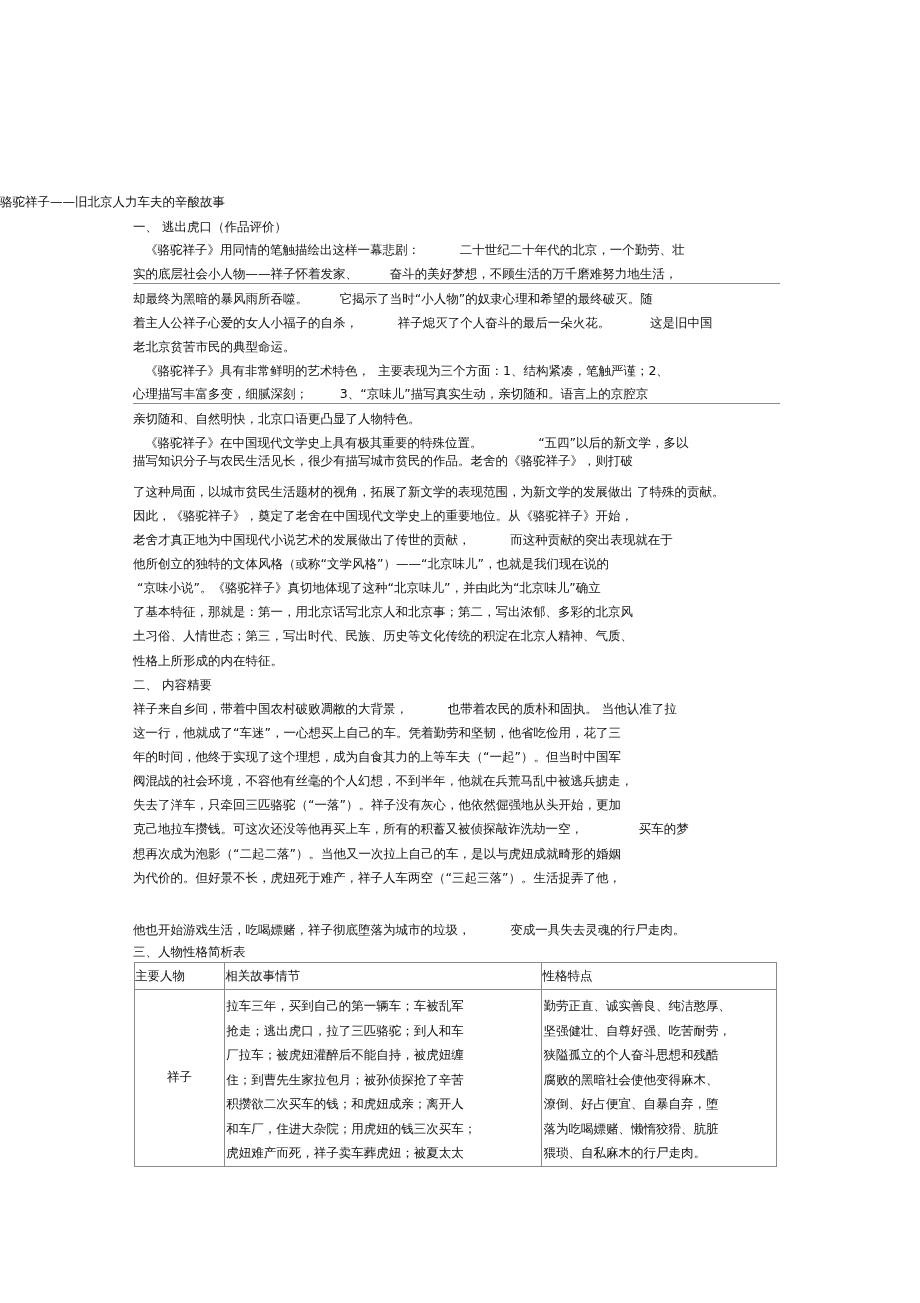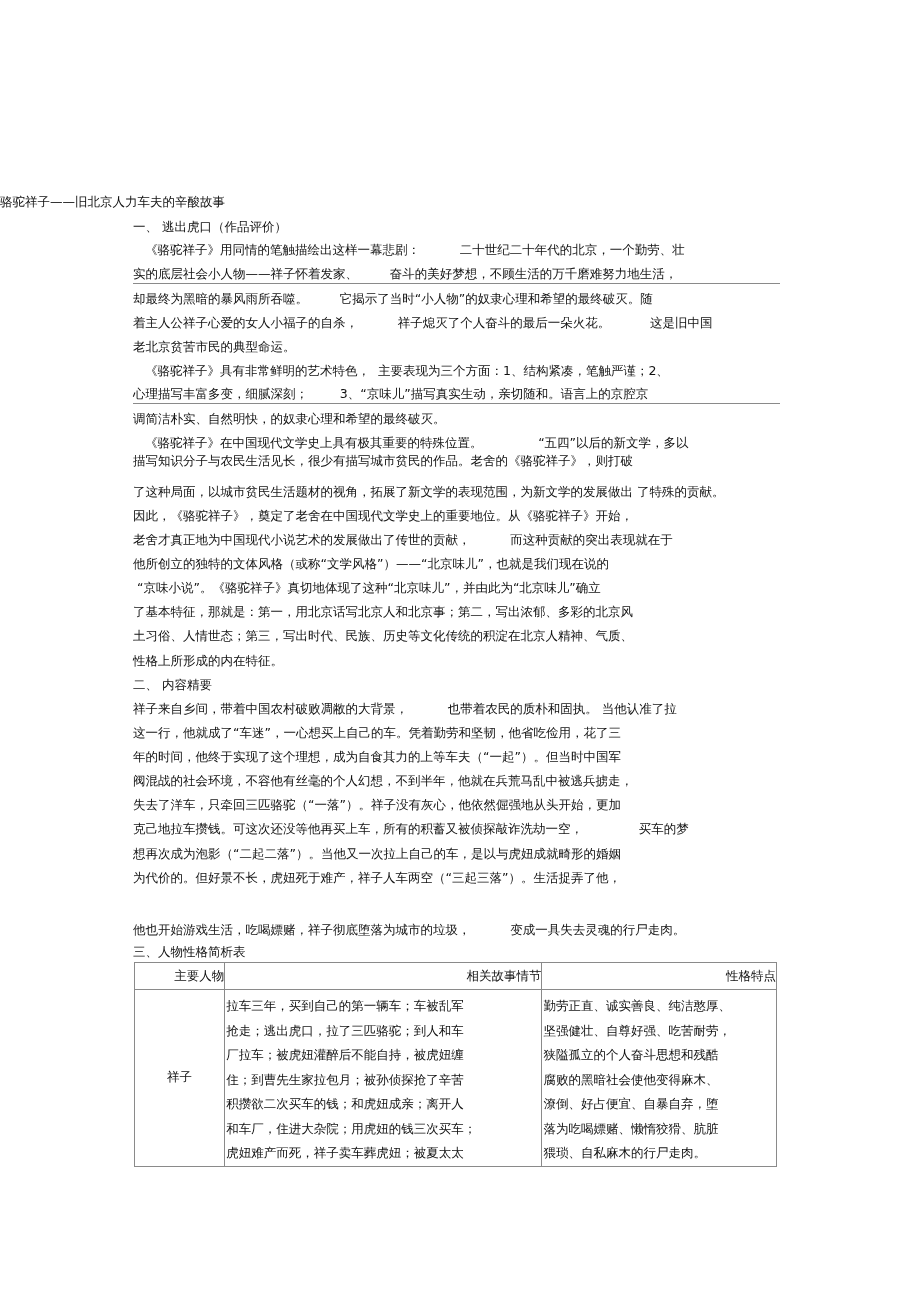--- a/index.html
+++ b/index.html
@@ -24,21 +24,21 @@
       position: absolute; left: 133px; width: 647px; height: 0;
       border-top: 1px solid #8a8a8a;
     }
     table.char {
       position: absolute; left: 134px; top: 962px; width: 643px;
       border-collapse: collapse; font-size: 12.5px;
     }
     table.char td, table.char th {
       border: 1px solid #8a8a8a; padding: 0; font-weight: normal;
     }
-    table.char th { height: 26px; text-align: right; }
+    table.char th { height: 26px; text-align: left; }
     .c1 { width: 90px; }
     .c2 { width: 317px; margin-top: 32px; }
     .c3 { width: 234px; }
     td.name { text-align: center; vertical-align: middle; }
     td.txt { vertical-align: top; padding-top: 4px !important; }
     .cell-line { height: 24.5px; line-height: 24.5px; white-space: nowrap; padding-left: 1px; }
   </style>
 </head>
 <body>
 
@@ -48,21 +48,21 @@
   <div class="line" style="top:218px">一、 逃出虎口（作品评价）</div>
   <div class="line" style="top:241px;left:145px">《骆驼祥子》用同情的笔触描绘出这样一幕悲剧：          二十世纪二十年代的北京，一个勤劳、壮</div>
   <div class="line" style="top:265px">实的底层社会小人物——祥子怀着发家、        奋斗的美好梦想，不顾生活的万千磨难努力地生活，</div>
   <div class="sep" style="top:283px"></div>
   <div class="line" style="top:290px">却最终为黑暗的暴风雨所吞噬。        它揭示了当时“小人物”的奴隶心理和希望的最终破灭。随</div>
   <div class="line" style="top:314px">着主人公祥子心爱的女人小福子的自杀，          祥子熄灭了个人奋斗的最后一朵火花。          这是旧中国</div>
   <div class="line" style="top:338px">老北京贫苦市民的典型命运。</div>
   <div class="line" style="top:362px;left:145px">《骆驼祥子》具有非常鲜明的艺术特色，  主要表现为三个方面：1、结构紧凑，笔触严谨；2、</div>
   <div class="line" style="top:385px">心理描写丰富多变，细腻深刻；        3、“京味儿”描写真实生动，亲切随和。语言上的京腔京</div>
   <div class="sep" style="top:403px"></div>
-  <div class="line" style="top:410px">调简洁朴实、自然明快，的奴隶心理和希望的最终破灭。</div>
+  <div class="line" style="top:410px">亲切随和、自然明快，北京口语更凸显了人物特色。</div>
   <div class="line" style="top:434px;left:145px">《骆驼祥子》在中国现代文学史上具有极其重要的特殊位置。              “五四”以后的新文学，多以</div>
   <div class="line" style="top:452px">描写知识分子与农民生活见长，很少有描写城市贫民的作品。老舍的《骆驼祥子》，则打破</div>
   <div class="line" style="top:483px">了这种局面，以城市贫民生活题材的视角，拓展了新文学的表现范围，为新文学的发展做出 了特殊的贡献。</div>
   <div class="line" style="top:507px">因此，《骆驼祥子》，奠定了老舍在中国现代文学史上的重要地位。从《骆驼祥子》开始，</div>
   <div class="line" style="top:531px">老舍才真正地为中国现代小说艺术的发展做出了传世的贡献，          而这种贡献的突出表现就在于</div>
   <div class="line" style="top:555px">他所创立的独特的文体风格（或称“文学风格”）——“北京味儿”，也就是我们现在说的</div>
   <div class="line" style="top:579px"> “京味小说”。《骆驼祥子》真切地体现了这种“北京味儿”，并由此为“北京味儿”确立</div>
   <div class="line" style="top:603px">了基本特征，那就是：第一，用北京话写北京人和北京事；第二，写出浓郁、多彩的北京风</div>
   <div class="line" style="top:627px">土习俗、人情世态；第三，写出时代、民族、历史等文化传统的积淀在北京人精神、气质、</div>
   <div class="line" style="top:652px">性格上所形成的内在特征。</div>

